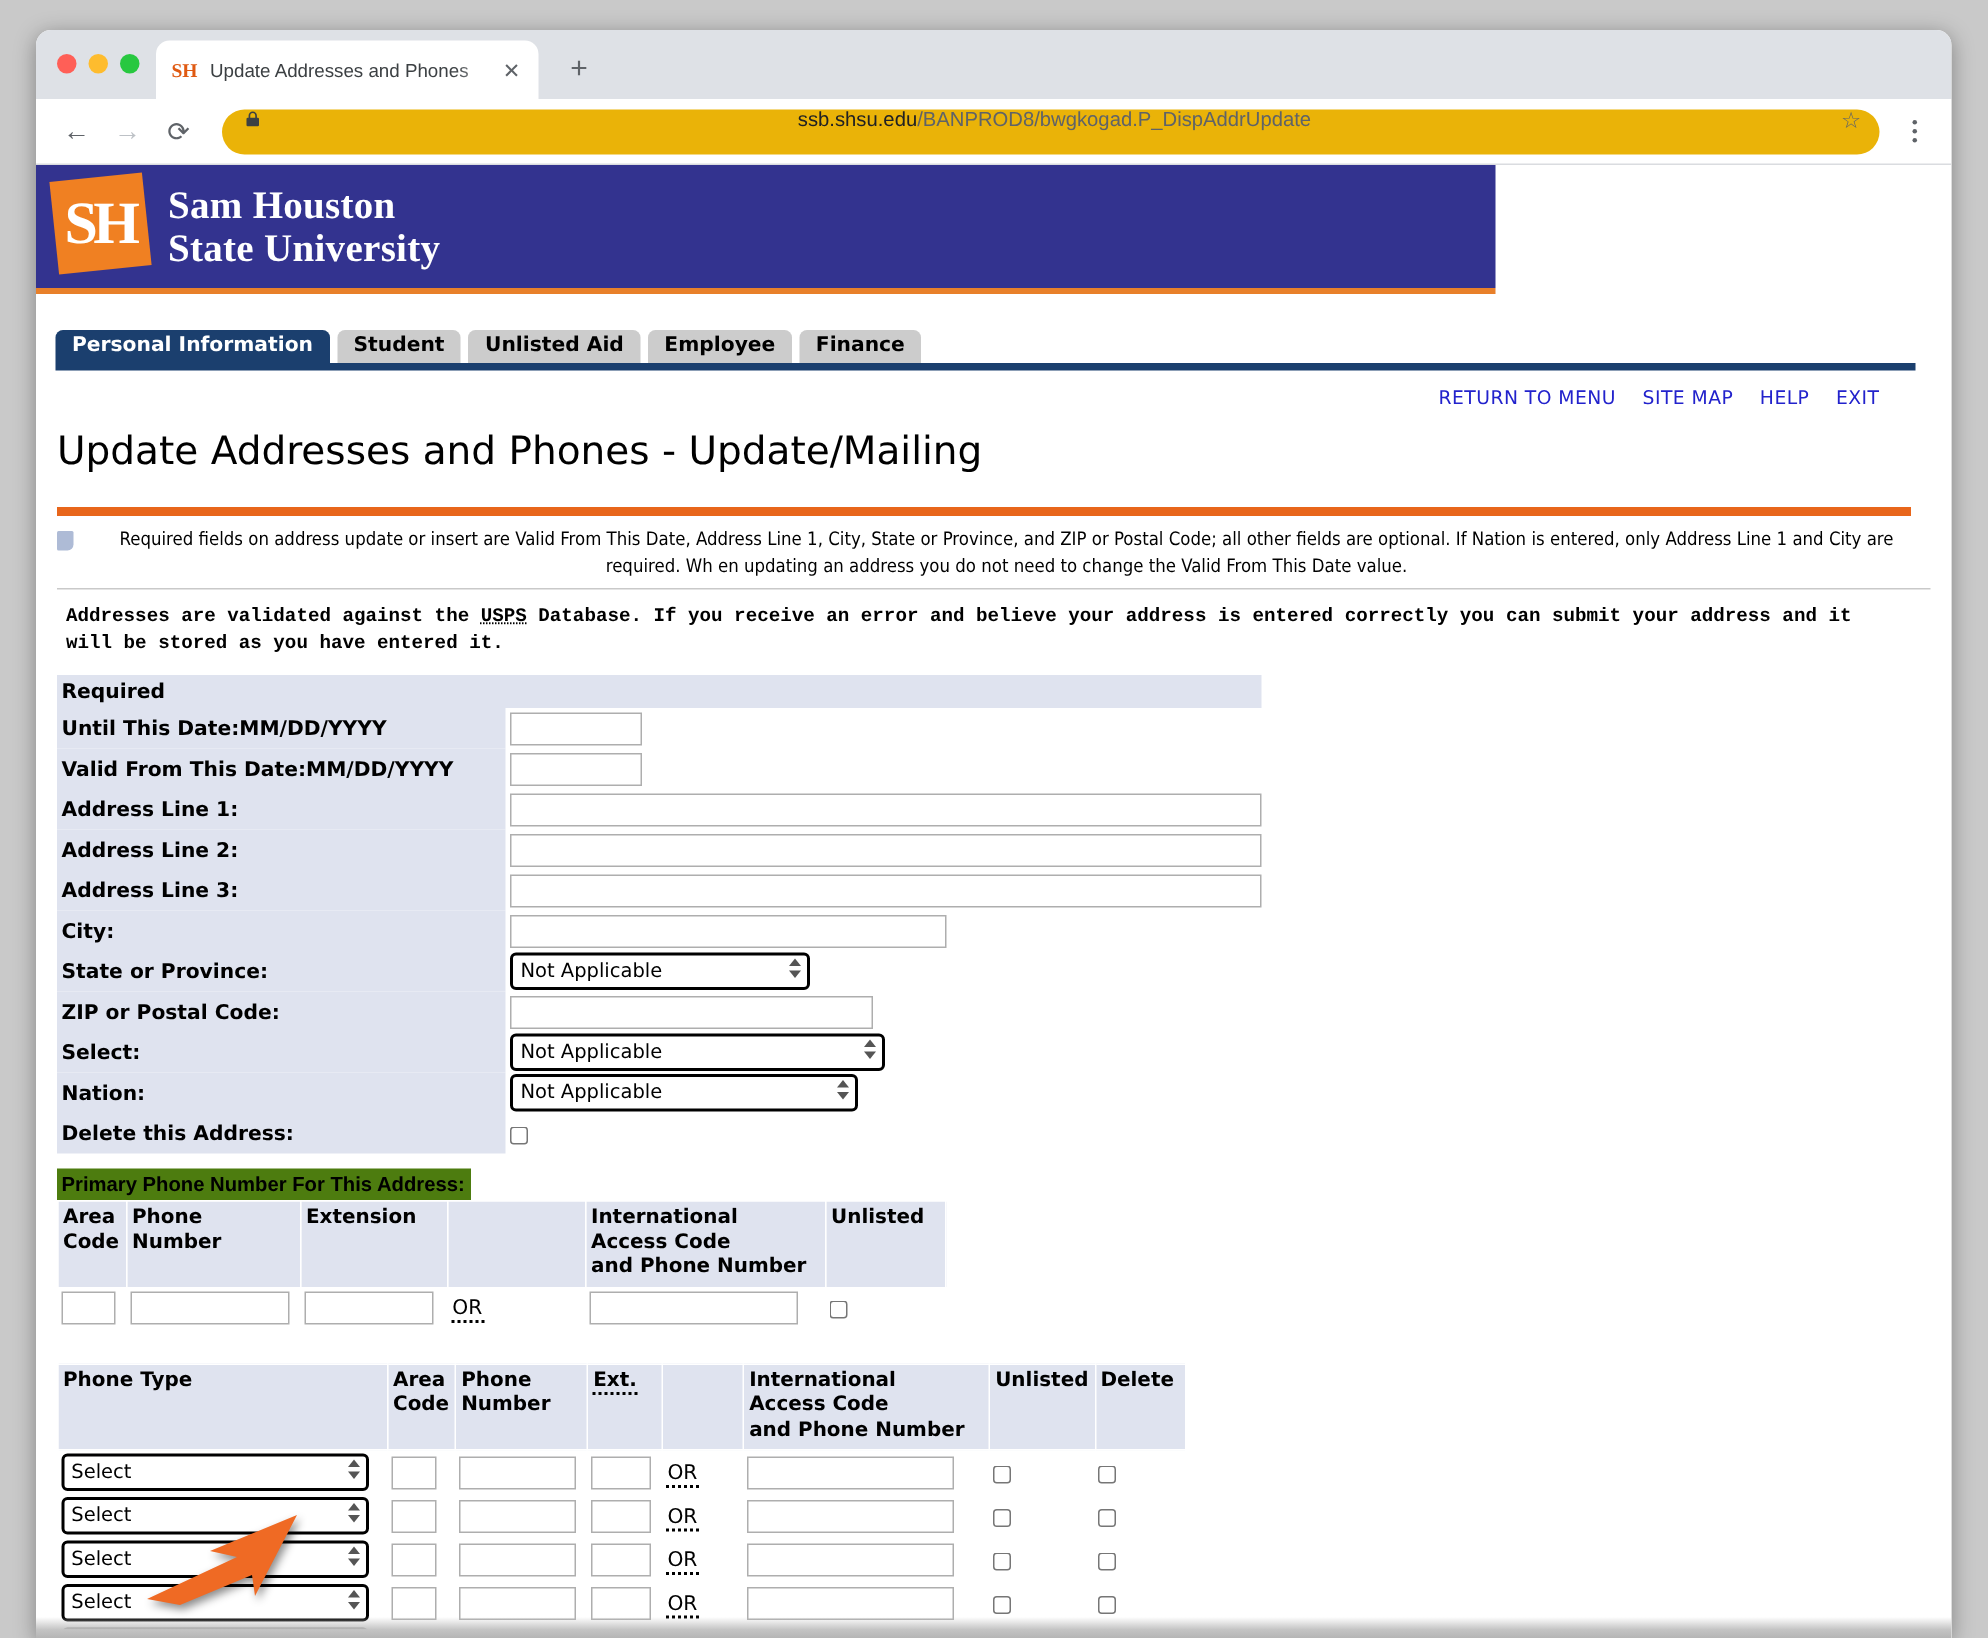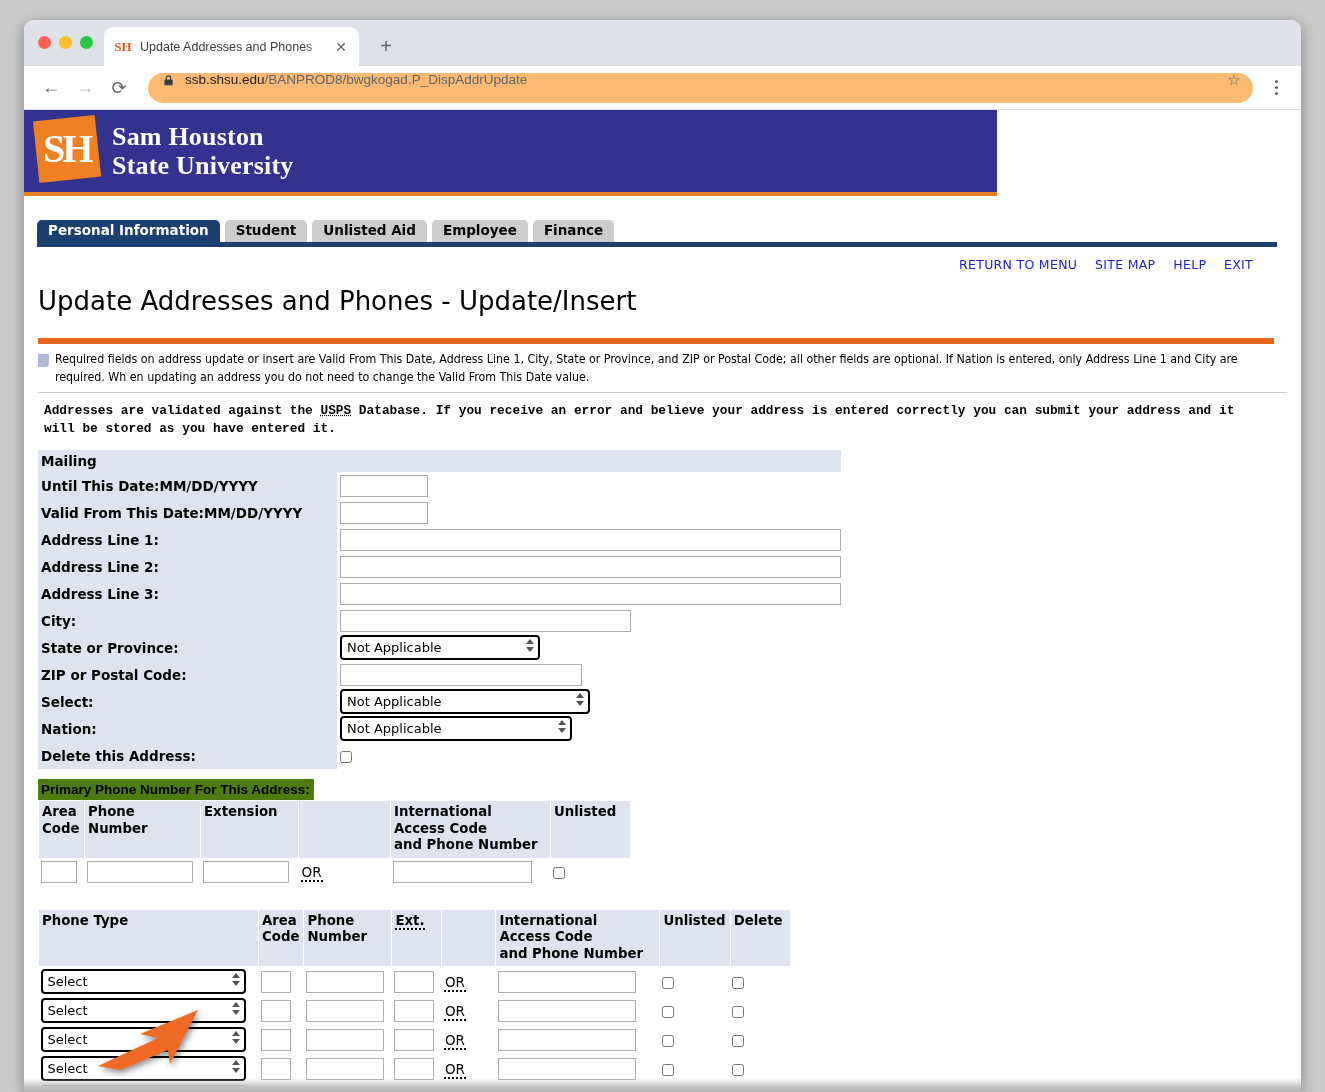--- a/index.html
+++ b/index.html
@@ -92,26 +92,27 @@
     width: 30px; height: 30px;
     display: flex; align-items: center; justify-content: center;
     color: #5f6368; font-size: 18px;
     margin-right: 4px;
   }
   .navbtn.disabled { color: #bdc1c6; }
   .omnibox {
     flex: 1 1 auto;
     height: 30px;
     margin-left: 10px; margin-right: 10px;
-    background: #fdba74;
+    background: #eab308;
     border-radius: 15px;
     display: flex; align-items: center;
     padding: 0 6px 16px 14px;
     box-sizing: border-box;
     position: relative;
+    text-align: center;
   }
   .lock { width: 13px; height: 13px; margin-right: 10px; flex: 0 0 auto; }
   .url { font-size: 13.5px; color: #5f6368; white-space: nowrap; overflow: hidden; flex: 1 1 auto;}
   .url .host { color: #202124; }
   .star { width: 26px; height: 26px; display:flex; align-items:center; justify-content:center; color:#5f6368; font-size: 15px; flex: 0 0 auto;}
   .kebab { width: 26px; display: flex; flex-direction: column; align-items: center; gap: 3px; }
   .kebab i { width: 3px; height: 3px; background: #5f6368; border-radius: 50%; display: block; }
 
   
   .page {
@@ -209,20 +210,21 @@
     background: #aebbd6;
     border-radius: 1px 1px 4px 1px;
   }
   .info-text {
     padding-left: 17px;
     font-size: 12.3px;
     line-height: 17.5px;
     color: #000;
     font-family: "DejaVu Sans Condensed", "DejaVu Sans", sans-serif;
     font-stretch: condensed;
+    text-align: center;
   }
   .rule-light { height: 1px; background: #c9c9c9; margin: 6px 0 0 0; }
   .bold-note {
     font-size: 12.8px; font-weight: bold; line-height: 18px;
     margin: 9px 0 0 20px; color: #000;
     font-family: Liberation Mono, monospace;
     font-stretch: condensed;
     width: 1225px;
   }
   .bold-note u { text-decoration: underline; text-decoration-style: dotted; }
@@ -428,39 +430,39 @@
       <div class="tabsbar"></div>
 
       
       <div class="toplinks">
         <a href="#">RETURN TO MENU</a>
         <a href="#">SITE MAP</a>
         <a href="#">HELP</a>
         <a href="#">EXIT</a>
       </div>
 
-      <h1 class="title">Update Addresses and Phones - Update/Insert</h1>
+      <h1 class="title">Update Addresses and Phones - Update/Mailing</h1>
 
       <div class="hr-orange"></div>
 
       
       <div class="infoblock">
         <span class="info-icon"></span>
         <div class="info-text">Required fields on address update or insert are Valid From This Date, Address Line 1, City, State or Province, and ZIP or Postal Code; all other fields are optional. If Nation is entered, only Address Line 1 and City are required. Wh en updating an address you do not need to change the Valid From This Date value.</div>
         <div class="rule-light"></div>
       </div>
 
       <div class="bold-note"><span>Addresses are validated against the </span><u>USPS</u><span> Database. If you receive an error and believe your address is entered correctly you can submit your address and it will be stored as you have entered it.</span></div>
 
       
       <div class="form-wrap">
         <table class="addr">
           <tbody>
               <tr>
-            <td class="secthead" colspan="2">Mailing</td>
+            <td class="secthead" colspan="2">Required</td>
           </tr>
           <tr>
             <td class="lbl">Until This Date:MM/DD/YYYY</td>
             <td class="fld">
               <input type="text" class="i-w88" value="" style="">
             </td>
           </tr>
           <tr>
             <td class="lbl">Valid From This Date:MM/DD/YYYY</td>
             <td class="fld">

